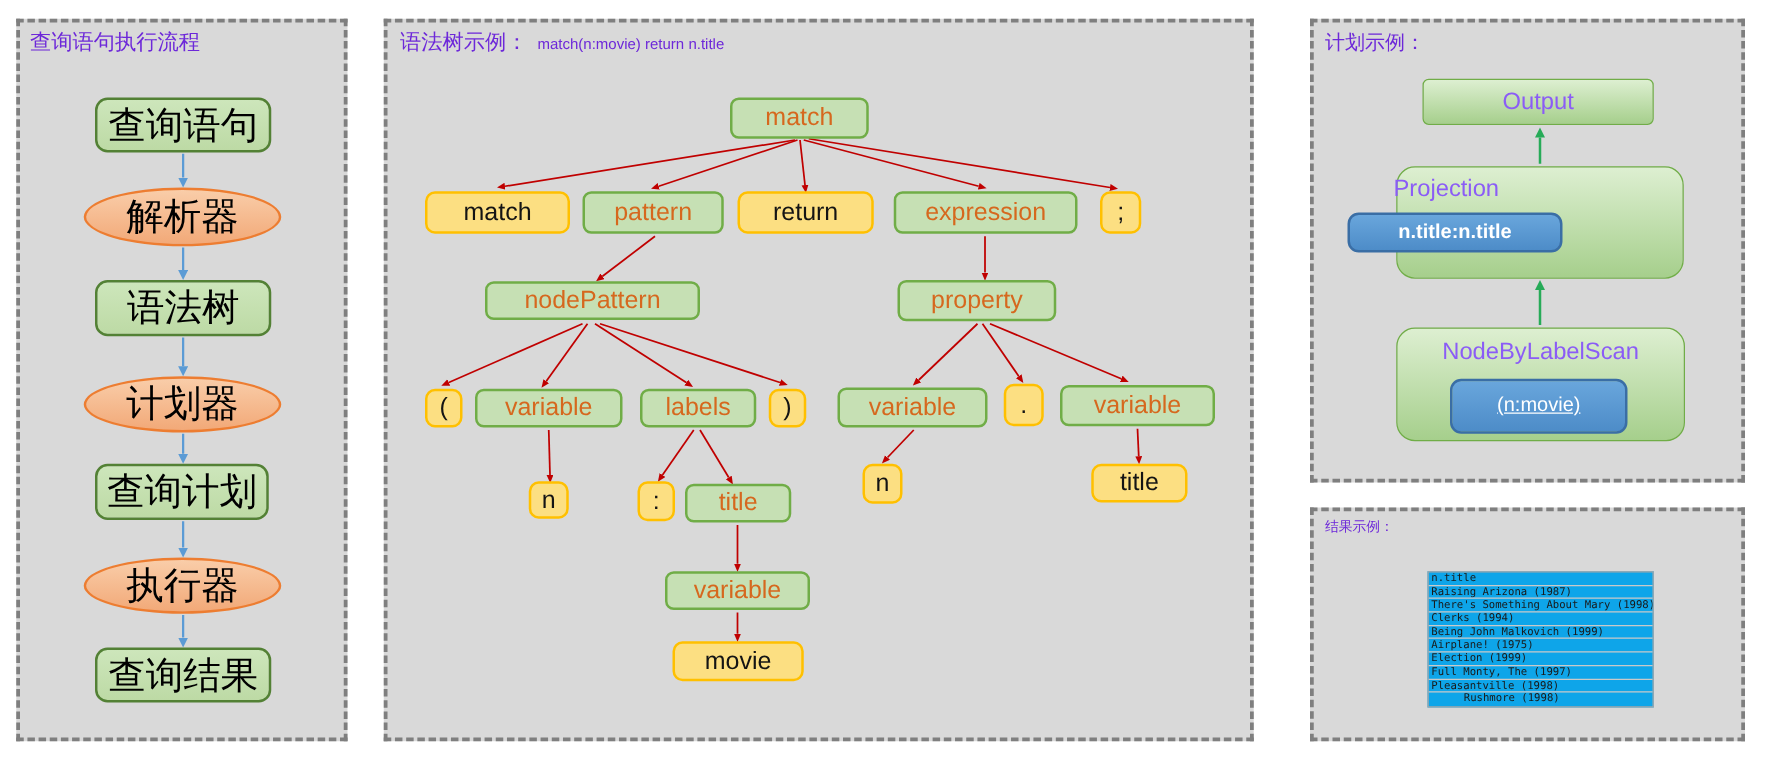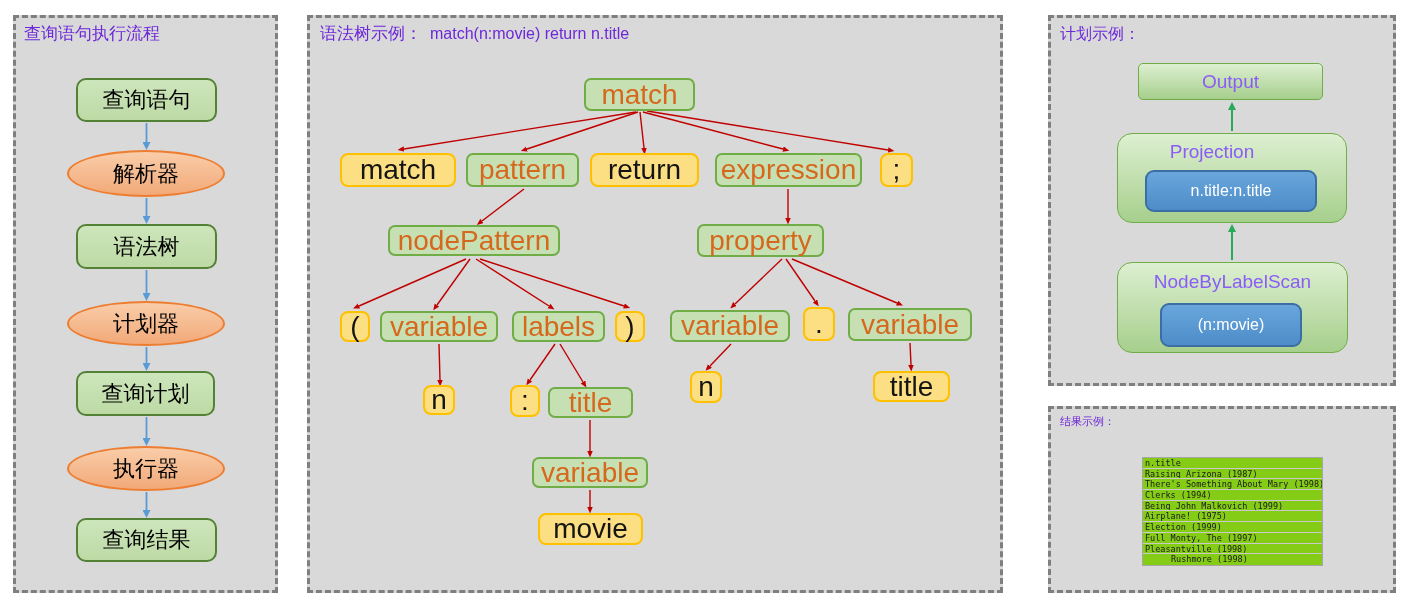--- a/index.html
+++ b/index.html
@@ -2,44 +2,44 @@
 <html><head>
 <meta charset="utf-8">
 <style>
   html,body{margin:0;padding:0;}
   body{
     position:relative;width:1414px;height:613px;background:#ffffff;
     overflow:hidden;font-family:"Liberation Sans",sans-serif;
   }
   .panel{position:absolute;background:#d9d9d9;border:3px dashed #7f7f7f;box-sizing:border-box;}
   .ptitle{position:absolute;z-index:4;color:#6d28d9;font-family:"DejaVu Serif",serif;font-size:17px;white-space:nowrap;}
-  .ptitle .q{font-family:"Liberation Sans",sans-serif;font-size:16px;margin-left:8px;}
+  .ptitle .q{font-family:"Liberation Sans",sans-serif;font-size:12px;margin-left:8px;}
 
   
   .fnode{position:absolute;z-index:3;display:flex;align-items:center;justify-content:center;
-         font-family:"DejaVu Serif",serif;font-size:22px;color:#000;box-sizing:border-box;}
+         font-family:"DejaVu Serif",serif;font-size:30px;color:#000;box-sizing:border-box;}
   .frect{background:linear-gradient(180deg,#cde6bb,#bddaa5);border:2.5px solid #538135;border-radius:10px;}
   .fell{background:linear-gradient(180deg,#f9cda9,#f2a978);border:2px solid #ed7d31;border-radius:50%;}
 
   
   .tnode{position:absolute;z-index:3;display:flex;align-items:center;justify-content:center;
-         font-size:28px;box-sizing:border-box;white-space:nowrap;}
+         font-size:20px;box-sizing:border-box;white-space:nowrap;}
   .rule{background:#c6e0b4;border:2px solid #70ad47;border-radius:7px;color:#d6681e;}
   .token{background:#fcdf82;border:2px solid #ffc000;border-radius:8px;color:#141414;}
 
   
   .plan-green{position:absolute;z-index:3;box-sizing:border-box;
               background:linear-gradient(180deg,#ddefd1,#a6cf8c);border:1.5px solid #70ad47;}
   .plan-label{position:absolute;z-index:4;color:#8b5cf6;font-size:19px;text-align:center;}
   .plan-blue{position:absolute;z-index:4;display:flex;align-items:center;justify-content:center;
              background:linear-gradient(180deg,#69a6dc,#4d8cc8);border:2px solid #3a6ea5;
              border-radius:9px;color:#fff;font-size:16px;box-sizing:border-box;}
 
   
-  .rtable{position:absolute;z-index:3;background:#84cc16;border:1px solid #a6a6a6;box-sizing:border-box;}
+  .rtable{position:absolute;z-index:3;background:#0ea5e9;border:1px solid #a6a6a6;box-sizing:border-box;}
   .rrow{box-sizing:border-box;height:10.7px;line-height:10.2px;border-bottom:1px solid #c9c9c9;
         font-family:"DejaVu Sans Mono",monospace;font-size:8.5px;color:#1a1a1a;
         padding-left:2px;white-space:nowrap;overflow:hidden;}
   .rrow:last-child{border-bottom:none;padding-left:28px;}
 
   svg.overlay{position:absolute;left:0;top:0;z-index:2;pointer-events:none;}
 </style>
 </head>
 <body>
 
@@ -113,21 +113,21 @@
   <span>语法树示例：</span><span class="q">match(n:movie) return n.title</span>
 </div>
 
 <div class="tnode rule" style="left:584px;top:78px;width:111px;height:33px;">match</div>
 <div class="tnode token" style="left:340px;top:153px;width:116px;height:34px;">match</div>
 <div class="tnode rule" style="left:466px;top:153px;width:113px;height:34px;">pattern</div>
 <div class="tnode token" style="left:590px;top:153px;width:109px;height:34px;">return</div>
 <div class="tnode rule" style="left:715px;top:153px;width:147px;height:34px;">expression</div>
 <div class="tnode token" style="left:880px;top:153px;width:33px;height:34px;">;</div>
 <div class="tnode rule" style="left:388px;top:225px;width:172px;height:31px;">nodePattern</div>
-<div class="tnode rule" style="left:697px;top:224px;width:127px;height:33px;">property</div>
+<div class="tnode rule" style="left:718px;top:224px;width:127px;height:33px;">property</div>
 <div class="tnode token" style="left:340px;top:311px;width:30px;height:31px;">(</div>
 <div class="tnode rule" style="left:380px;top:311px;width:118px;height:31px;">variable</div>
 <div class="tnode rule" style="left:512px;top:311px;width:93px;height:31px;">labels</div>
 <div class="tnode token" style="left:615px;top:311px;width:30px;height:31px;">)</div>
 <div class="tnode rule" style="left:670px;top:310px;width:120px;height:32px;">variable</div>
 <div class="tnode token" style="left:803px;top:307px;width:32px;height:34px;">.</div>
 <div class="tnode rule" style="left:848px;top:308px;width:124px;height:33px;">variable</div>
 <div class="tnode token" style="left:423px;top:385px;width:32px;height:30px;">n</div>
 <div class="tnode token" style="left:510px;top:385px;width:30px;height:32px;">:</div>
 <div class="tnode rule" style="left:548px;top:387px;width:85px;height:31px;">title</div>
@@ -135,26 +135,26 @@
 <div class="tnode token" style="left:873px;top:371px;width:77px;height:31px;">title</div>
 <div class="tnode rule" style="left:532px;top:457px;width:116px;height:31px;">variable</div>
 <div class="tnode token" style="left:538px;top:513px;width:105px;height:32px;">movie</div>
 
 <div class="ptitle" style="left:1060px;top:24px;font-size:16px;">计划示例：</div>
 
 <div class="plan-green" style="left:1138px;top:63px;width:185px;height:37px;border-radius:5px;"></div>
 <div class="plan-label" style="left:1138px;top:71px;width:185px;">Output</div>
 
 <div class="plan-green" style="left:1117px;top:133px;width:230px;height:90px;border-radius:15px;"></div>
-<div class="plan-label" style="left:1117px;top:141px;width:190px;">Projection</div>
-<div class="plan-blue" style="left:1145px;top:170px;width:172px;height:42px;">n.title:n.title</div>
+<div class="plan-label" style="left:1062px;top:141px;width:190px;">Projection</div>
+<div class="plan-blue" style="left:1078px;top:170px;width:172px;height:32px;font-weight:bold;">n.title:n.title</div>
 
 <div class="plan-green" style="left:1117px;top:262px;width:231px;height:91px;border-radius:15px;"></div>
 <div class="plan-label" style="left:1117px;top:271px;width:231px;">NodeByLabelScan</div>
-<div class="plan-blue" style="left:1160px;top:303px;width:142px;height:44px;">(n:movie)</div>
+<div class="plan-blue" style="left:1160px;top:303px;width:142px;height:44px;text-decoration:underline;">(n:movie)</div>
 
 <div class="ptitle" style="left:1060px;top:414px;font-size:11px;">结果示例：</div>
 <div class="rtable" style="left:1142px;top:457px;width:181px;height:109px;">
   <div class="rrow">n.title</div>
   <div class="rrow">Raising Arizona (1987)</div>
   <div class="rrow">There's Something About Mary (1998)</div>
   <div class="rrow">Clerks (1994)</div>
   <div class="rrow">Being John Malkovich (1999)</div>
   <div class="rrow">Airplane! (1975)</div>
   <div class="rrow">Election (1999)</div>

